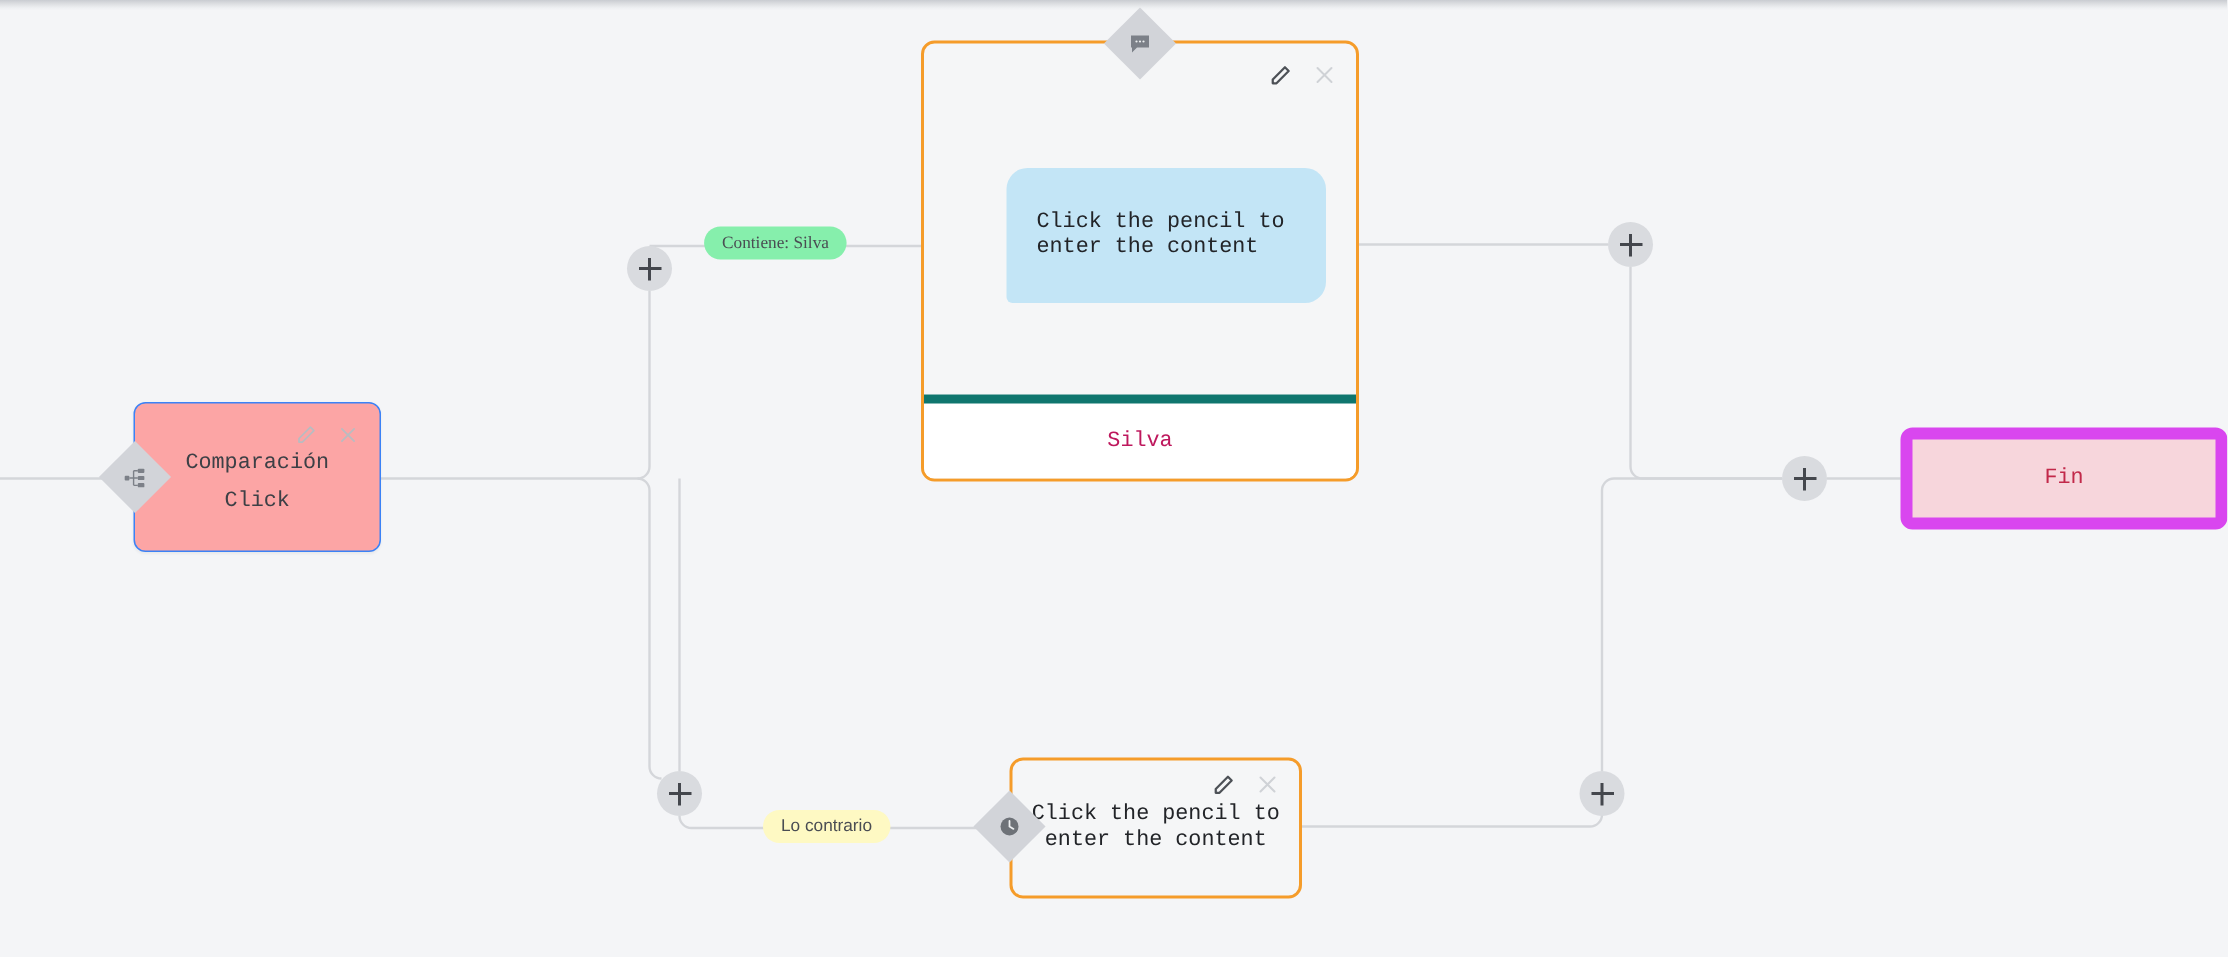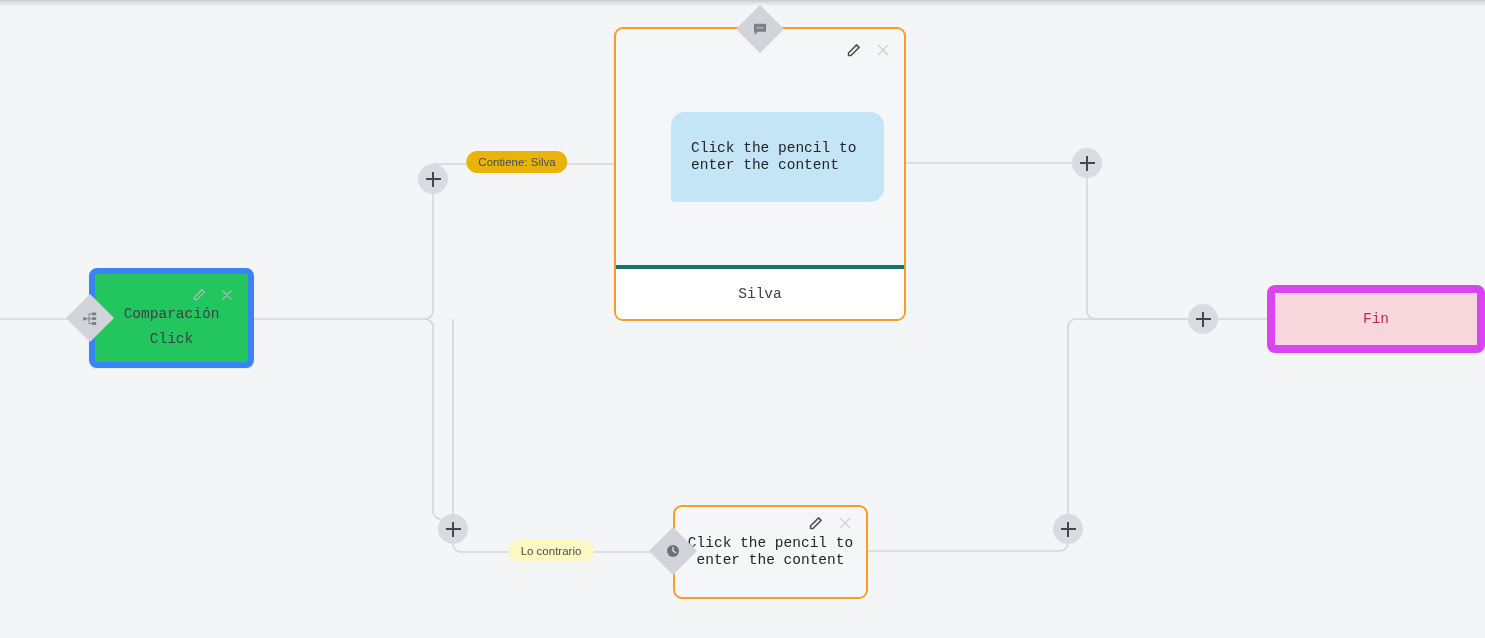--- a/index.html
+++ b/index.html
@@ -63,22 +63,22 @@
     transform: rotate(-45deg);
     display: flex;
     align-items: center;
     justify-content: center;
   }
 
   
   .cmp-node {
     left: 89px; top: 268px;
     width: 165px; height: 100px;
-    background: #22c55e;
-    border: 6px solid #3b82f6;
+    background: #fca5a5;
+    border: 1px solid #3b82f6;
     border-radius: 8px;
     box-shadow: 0 1px 2px rgba(0,0,0,0.05);
   }
   .cmp-title, .cmp-sub {
     position: absolute;
     width: 100%;
     text-align: center;
     color: #3d4046;
     font-size: 14.5px;
   }
@@ -110,25 +110,25 @@
     padding: 28px 20px;
     color: #222428;
     font-size: 14.5px;
     line-height: 1.18;
   }
   .msg-card-footer {
     position: absolute;
     left: 0; right: 0; bottom: 0;
     height: 50px;
     background: #ffffff;
-    border-top: 4px solid #0f766e;
-    display: flex;
-    align-items: center;
-    justify-content: center;
-    color: #404040;
+    border-top: 6px solid #0f766e;
+    display: flex;
+    align-items: center;
+    justify-content: center;
+    color: #be185d;
     font-size: 14.5px;
   }
 
   
   .wait-card {
     left: 673px; top: 505px;
     width: 195px; height: 94px;
     background: #f5f6f7;
     border: 2px solid #f59c2a;
     border-radius: 9px;
@@ -181,21 +181,21 @@
   
   .edge-label {
     position: absolute;
     transform: translate(-50%, -50%);
     padding: 5px 12px;
     border-radius: 11px;
     font-size: 11.5px;
     color: #4a4d53;
     white-space: nowrap;
   }
-  .edge-label.gray  { background: #eab308; }
+  .edge-label.gray  { background: #86efac; font-family: Liberation Serif, serif; }
   .edge-label.white { background: #fef9c3; }
 </style>
 </head>
 <body>
 
 <div id="canvas">
 
   <div class="top-shade"></div>
 
   <svg id="edges" viewBox="0 0 1485 638" xmlns="http://www.w3.org/2000/svg">

